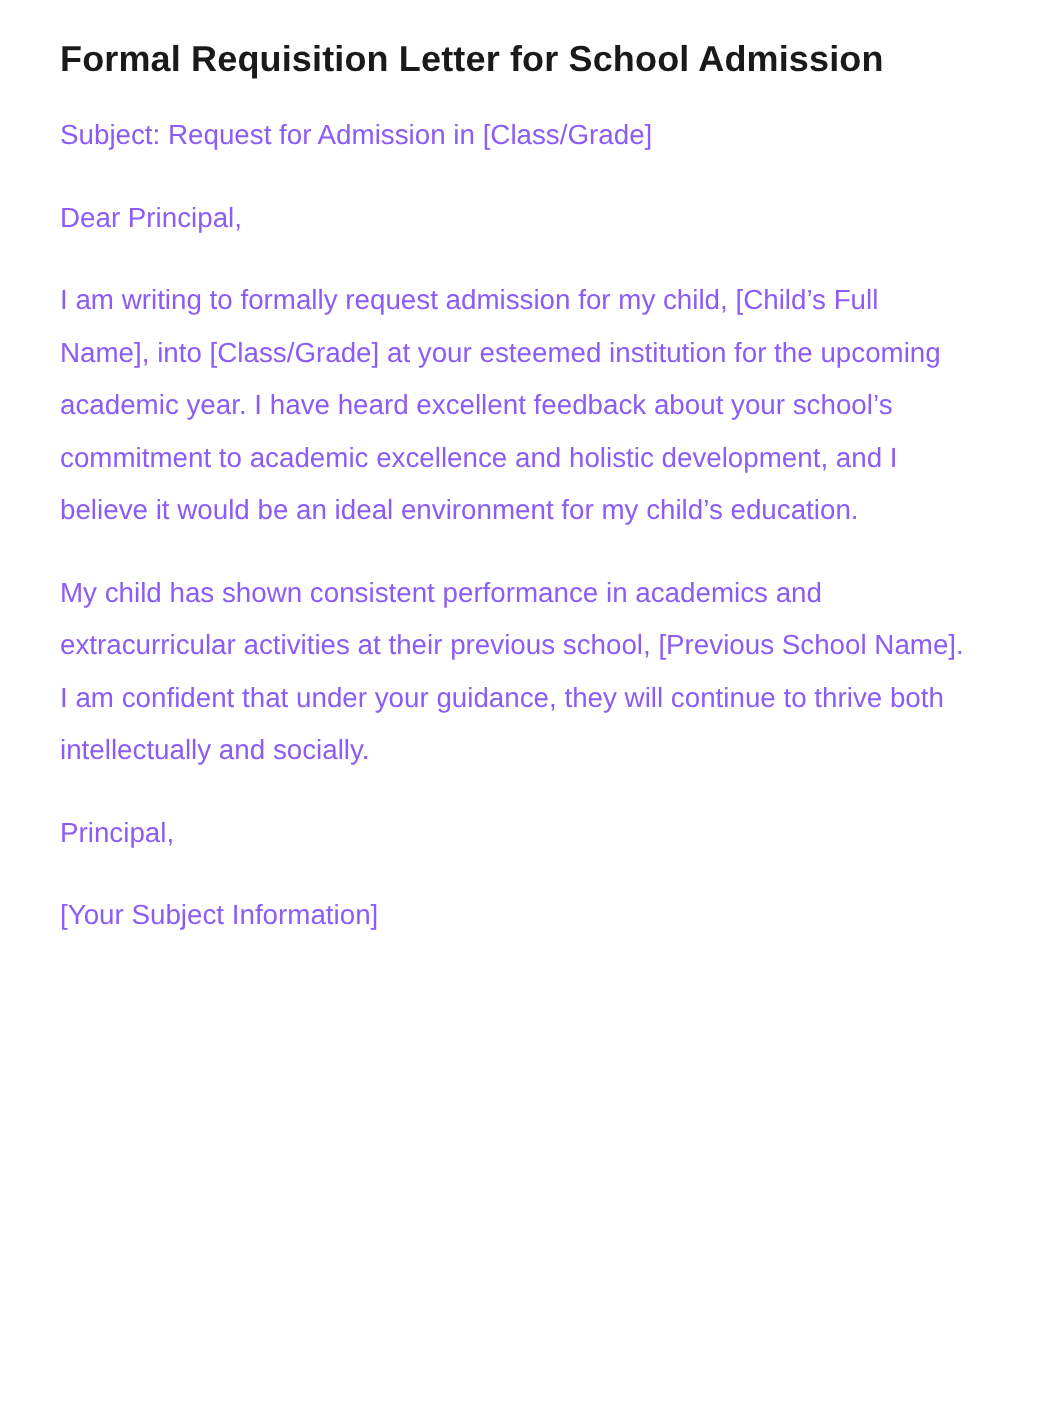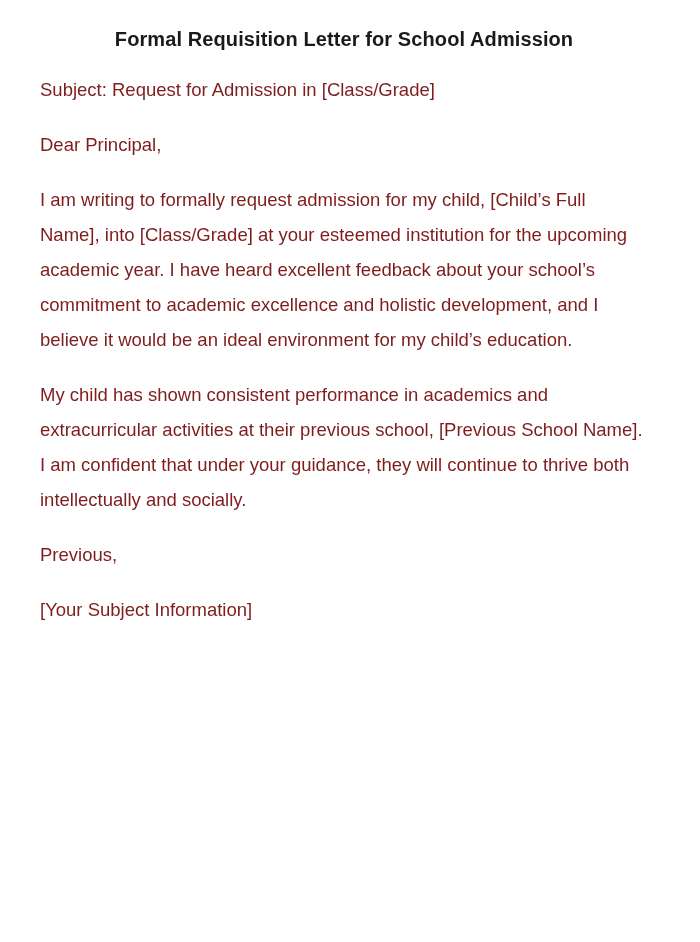--- a/index.html
+++ b/index.html
@@ -15,49 +15,48 @@
     overflow: hidden;
   }
   .page {
     box-sizing: border-box;
     width: 700px;
     height: 942px;
     padding: 24px 52px 0 40px;
     background: #ffffff;
   }
   .doc-title {
-    font-size: 20px;
+    font-size: 24px;
     line-height: 31px;
     font-weight: 700;
     color: #1a1a1a;
     margin: 0 0 17px 0;
     letter-spacing: 0.1px;
-    text-align: center;
   }
   .doc-par {
     font-size: 18.5px;
     line-height: 35px;
     font-weight: 400;
-    color: #7f1d1d;
+    color: #8b5cf6;
     margin: 0 0 20px 0;
   }
 </style>
 </head>
 <body>
 
 <div class="page">
   <h1 class="doc-title">Formal Requisition Letter for School Admission</h1>
 
   <p class="doc-par">Subject: Request for Admission in [Class/Grade]</p>
 
   <p class="doc-par">Dear Principal,</p>
 
   <p class="doc-par">I am writing to formally request admission for my child, [Child’s Full Name], into [Class/Grade] at your esteemed institution for the upcoming academic year. I have heard excellent feedback about your school’s commitment to academic excellence and holistic development, and I believe it would be an ideal environment for my child’s education.</p>
 
   <p class="doc-par">My child has shown consistent performance in academics and extracurricular activities at their previous school, [Previous School Name]. I am confident that under your guidance, they will continue to thrive both intellectually and socially.</p>
 
 
 
-  <p class="doc-par">Previous,</p>
+  <p class="doc-par">Principal,</p>
 
 
   <p class="doc-par">[Your Subject Information]</p>
 </div>
 
 </body></html>

